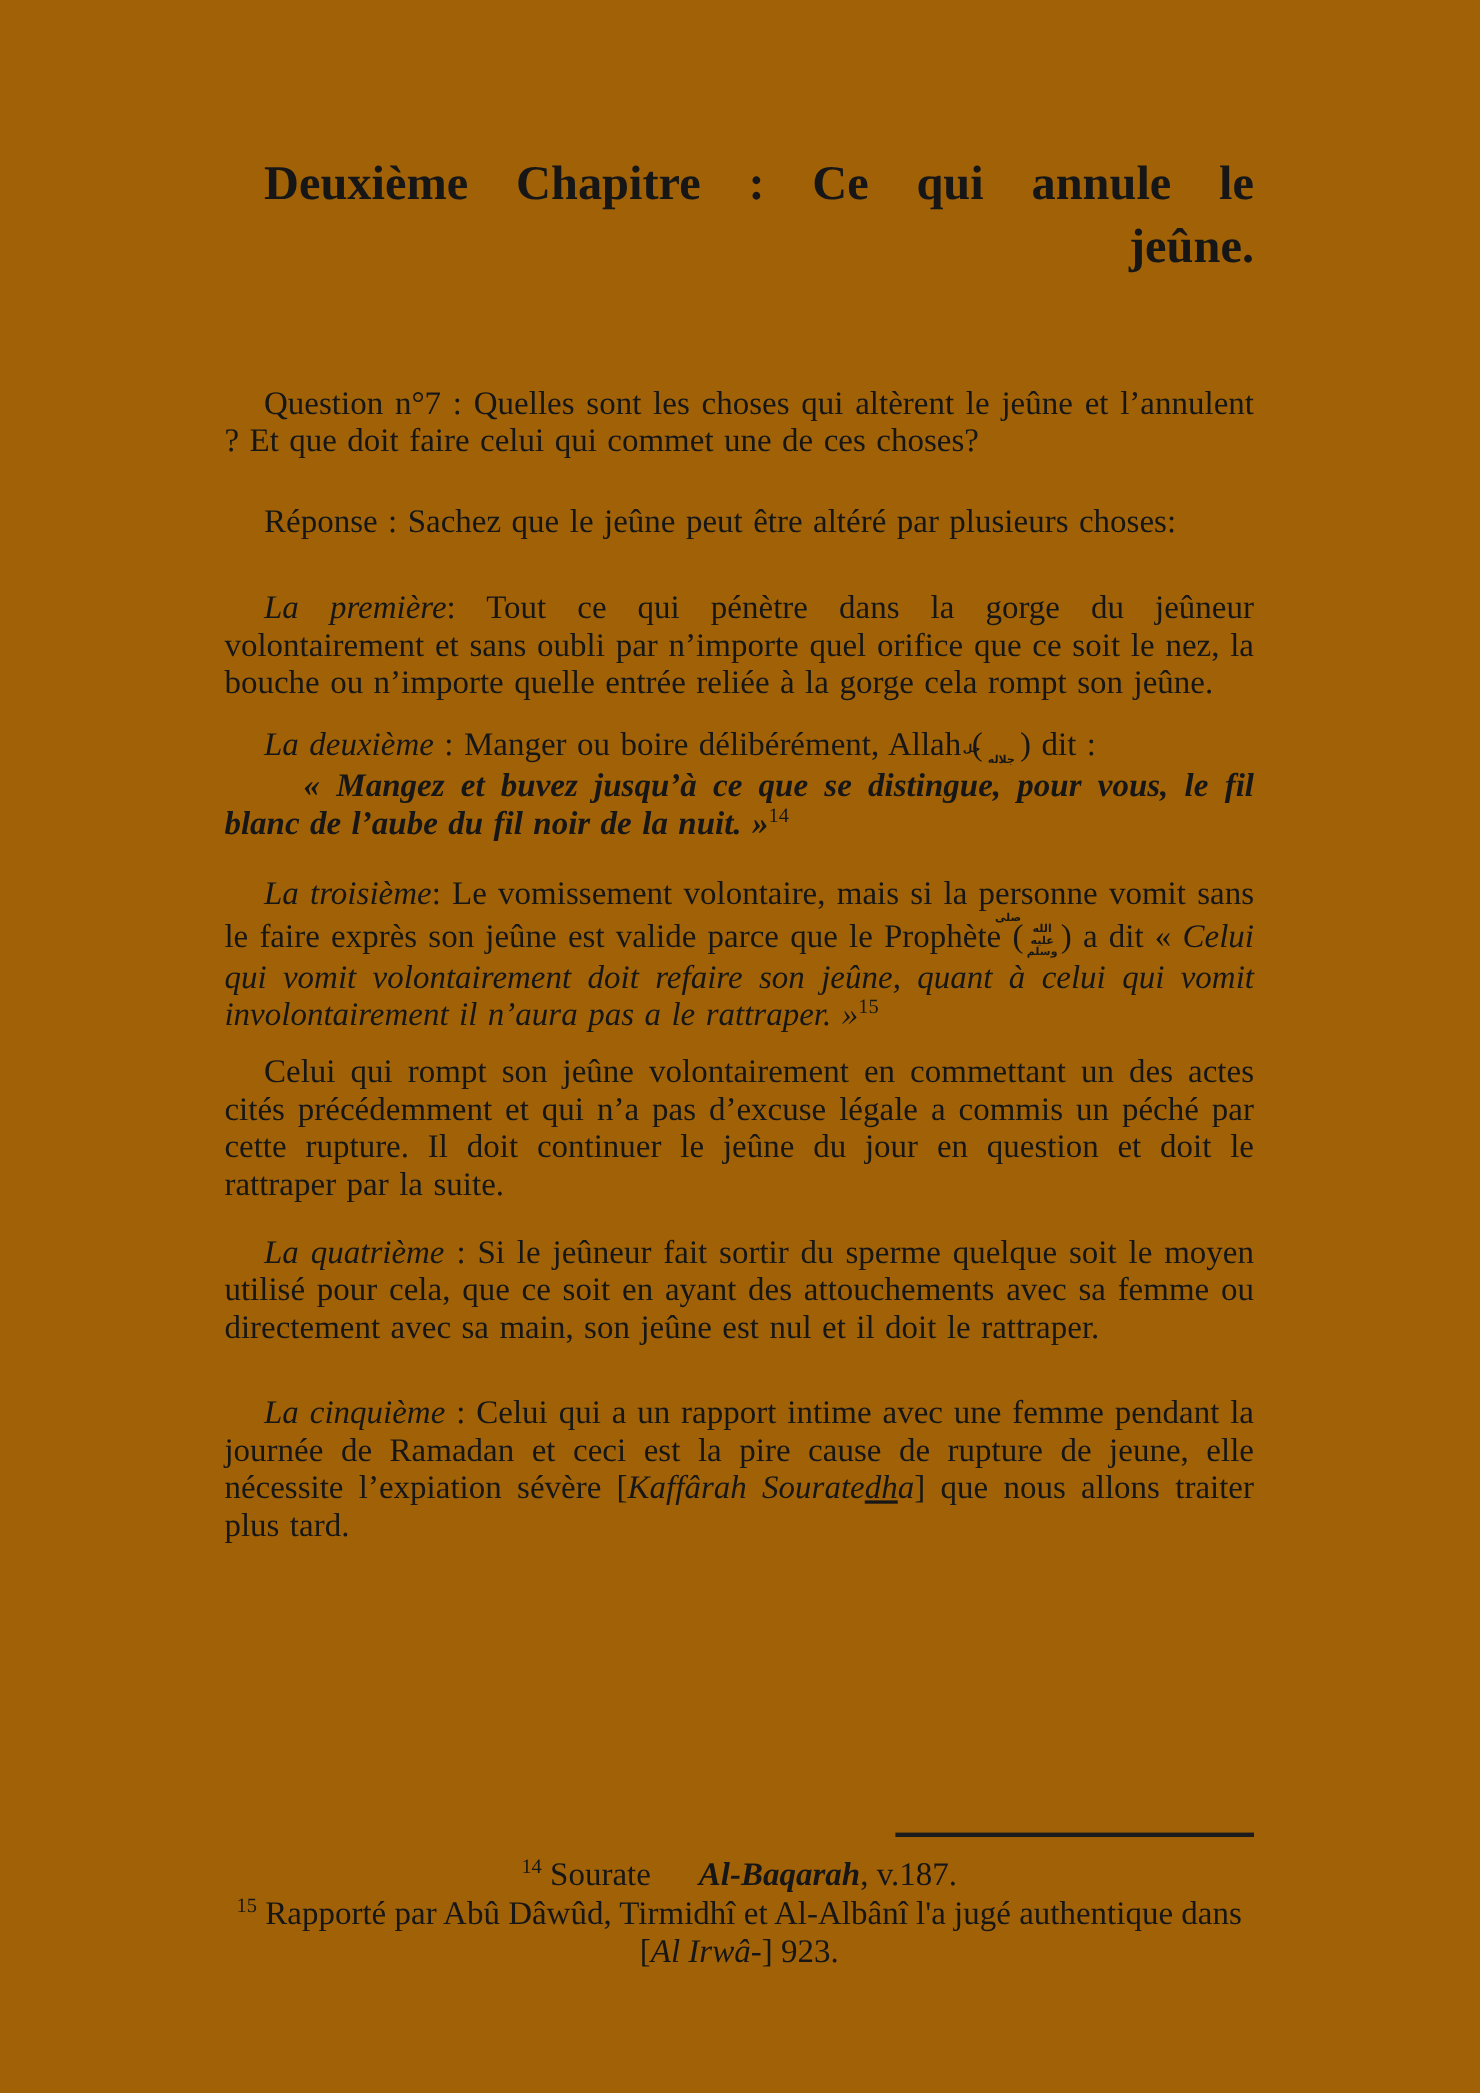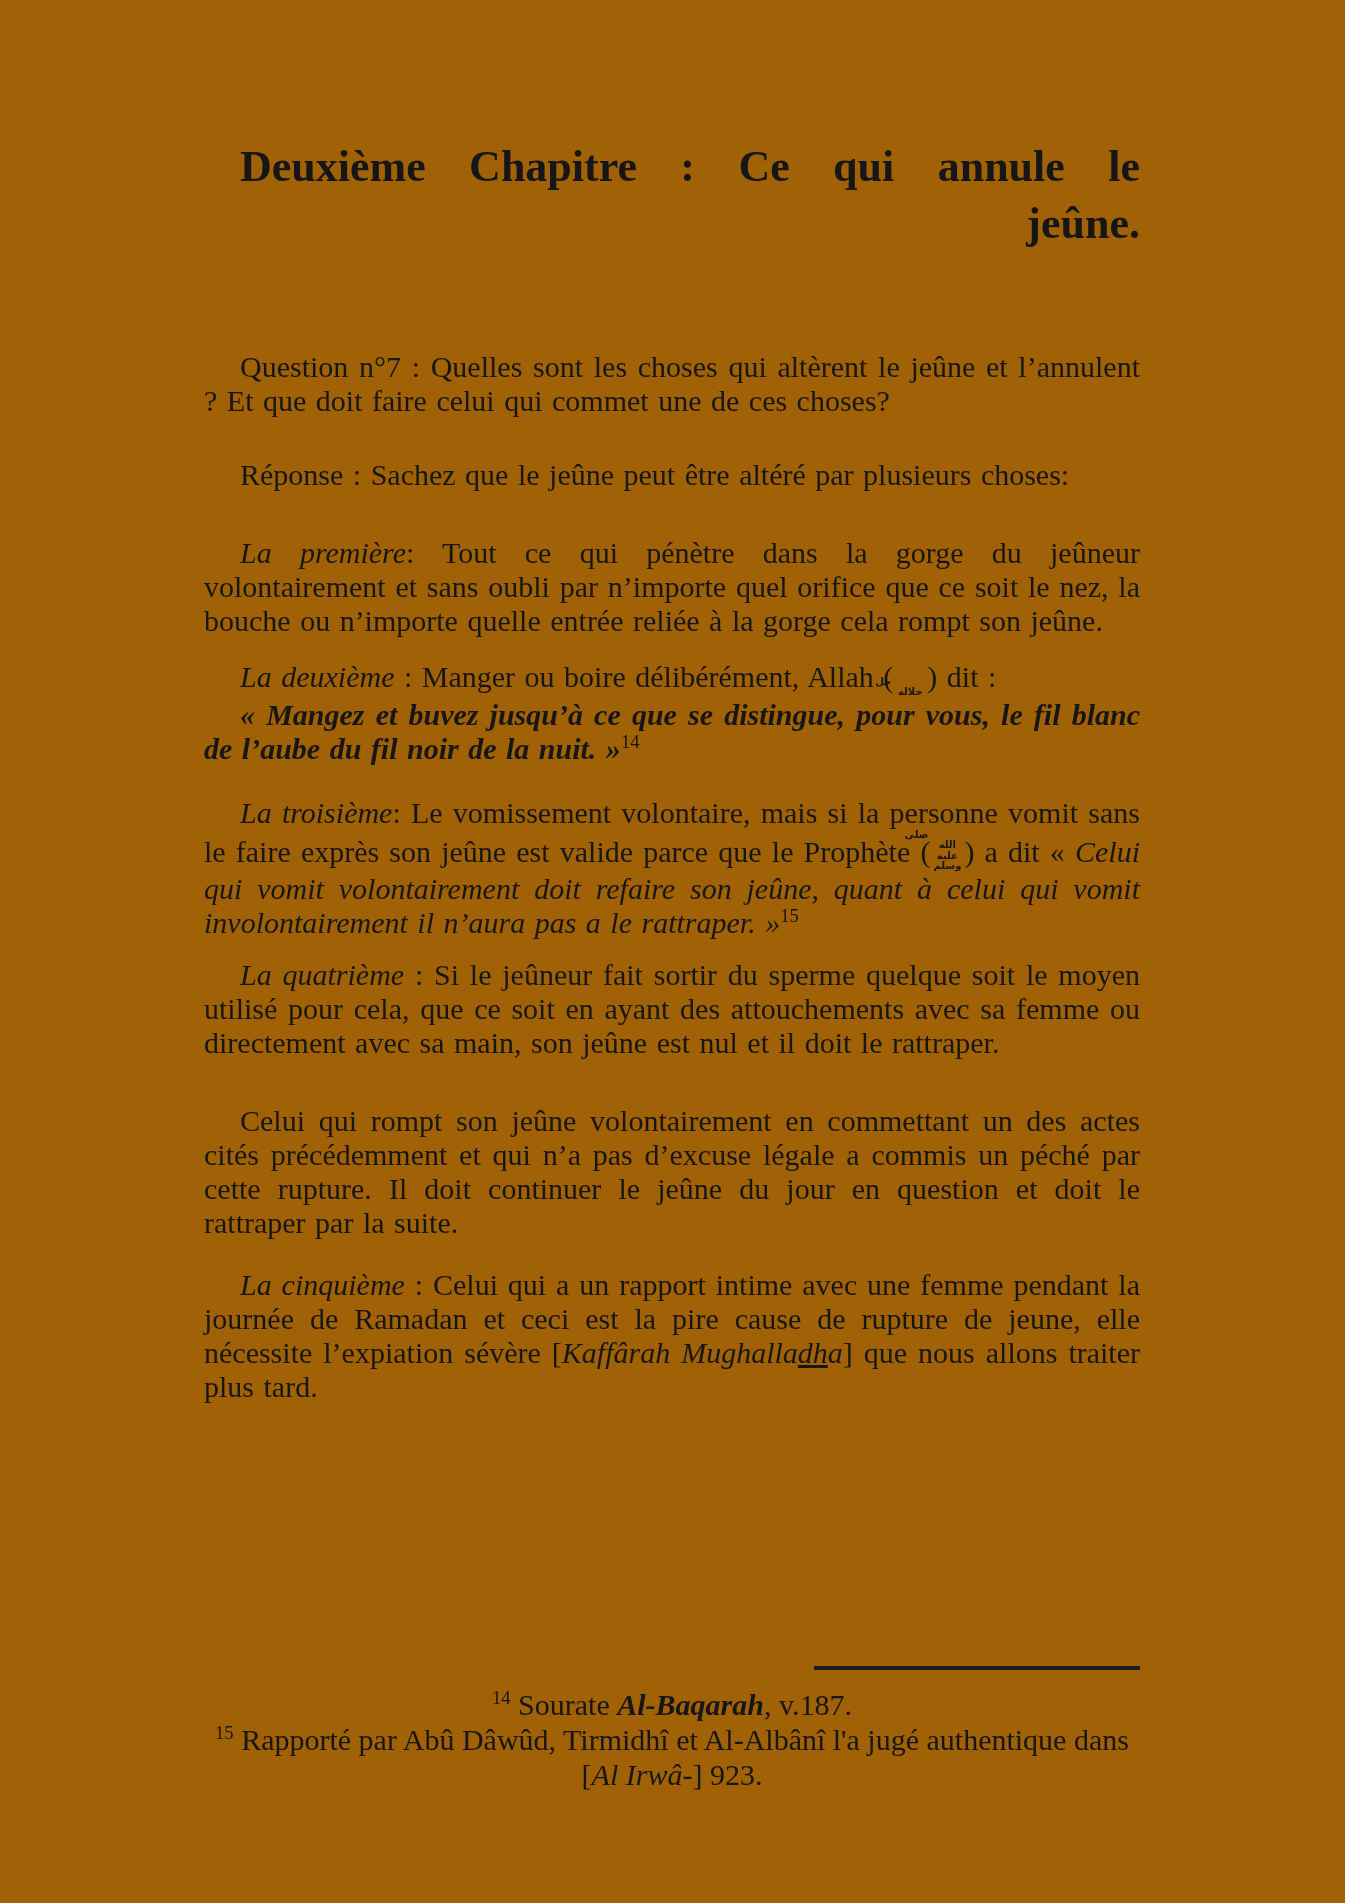--- a/index.html
+++ b/index.html
@@ -57,21 +57,21 @@
     direction:rtl;
     text-align:center;
     font-family:"DejaVu Sans", sans-serif;
     font-size:34px;
     line-height:74px;
     margin:4px 0 24px 0;
   }
   
   .run-b{font-weight:normal;}
   .run-i{font-style:italic;}
-  .run-bi{font-weight:bold;font-style:italic;}
+  .run-bi{font-weight:bold;font-style:italic;margin-left:36px;}
   .run-iu{font-style:italic;text-decoration:underline;}
   sup.run-sup{
     font-size:62%;
     line-height:0;
     vertical-align:super;
     font-style:normal;
     font-weight:normal;
   }
   .run-hon{
     display:inline-block;
@@ -123,25 +123,25 @@
 
     <p class="para premiere"><span class="run-i">La première</span><span>: Tout ce qui pénètre dans la gorge du jeûneur volontairement et sans oubli par n’importe quel orifice que ce soit le nez, la bouche ou n’importe quelle entrée reliée à la gorge cela rompt son jeûne.</span></p>
 
     <p class="para deuxieme"><span class="run-i">La deuxième</span><span> : Manger ou boire délibérément, Allah (</span><span class="run-hon">جل جلاله</span><span>) dit :</span></p>
 
 
     <p class="para translation"><span class="run-bi">« Mangez et buvez jusqu’à ce que se distingue, pour vous, le fil blanc de l’aube du fil noir de la nuit. »</span><sup class="run-sup">14</sup></p>
 
     <p class="para troisieme"><span class="run-i">La troisième</span><span>: Le vomissement volontaire, mais si la personne vomit sans le faire exprès son jeûne est valide parce que le Prophète (</span><span class="run-hon">صلى الله عليه وسلم</span><span>) a dit « </span><span class="run-i">Celui qui vomit volontairement doit refaire son jeûne, quant à celui qui vomit involontairement il n’aura pas a le rattraper. »</span><sup class="run-sup">15</sup></p>
 
+    <p class="para rupture"><span>Celui qui rompt son jeûne volontairement en commettant un des actes cités précédemment et qui n’a pas d’excuse légale a commis un péché par cette rupture. Il doit continuer le jeûne du jour en question et doit le rattraper par la suite.</span></p>
+
     <p class="para quatrieme"><span class="run-i">La quatrième</span><span> : Si le jeûneur fait sortir du sperme quelque soit le moyen utilisé pour cela, que ce soit en ayant des attouchements avec sa femme ou directement avec sa main, son jeûne est nul et il doit le rattraper.</span></p>
 
-    <p class="para rupture"><span>Celui qui rompt son jeûne volontairement en commettant un des actes cités précédemment et qui n’a pas d’excuse légale a commis un péché par cette rupture. Il doit continuer le jeûne du jour en question et doit le rattraper par la suite.</span></p>
-
-    <p class="para cinquieme"><span class="run-i">La cinquième</span><span> : Celui qui a un rapport intime avec une femme pendant la journée de Ramadan et ceci est la pire cause de rupture de jeune, elle nécessite l’expiation sévère [</span><span class="run-i">Kaffârah Mughalla</span><span class="run-iu">dh</span><span class="run-i">a</span><span>] que nous allons traiter plus tard.</span></p>
+    <p class="para cinquieme"><span class="run-i">La cinquième</span><span> : Celui qui a un rapport intime avec une femme pendant la journée de Ramadan et ceci est la pire cause de rupture de jeune, elle nécessite l’expiation sévère [</span><span class="run-i">Kaffârah Sourate</span><span class="run-iu">dh</span><span class="run-i">a</span><span>] que nous allons traiter plus tard.</span></p>
 
   </div>
 
   <div class="footnotes">
     <div class="footnote-separator"></div>
     <p class="footnote"><sup class="run-sup">14</sup><span> Sourate </span><span class="run-bi">Al-Baqarah</span><span>, v.187.</span></p>
     <p class="footnote"><sup class="run-sup">15</sup><span>  Rapporté par Abû Dâwûd, Tirmidhî et Al-Albânî l'a jugé authentique dans [</span><span class="run-i">Al Irwâ-</span><span>] 923.</span></p>
   </div>
 </div>
 

